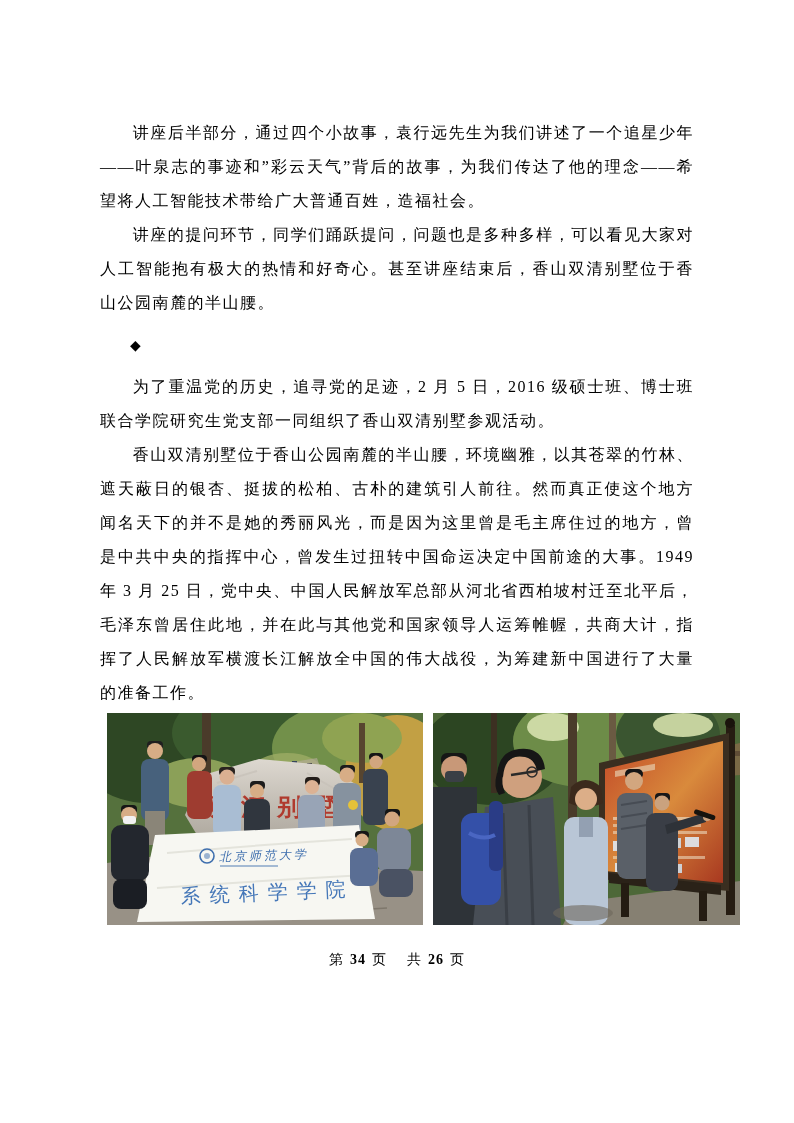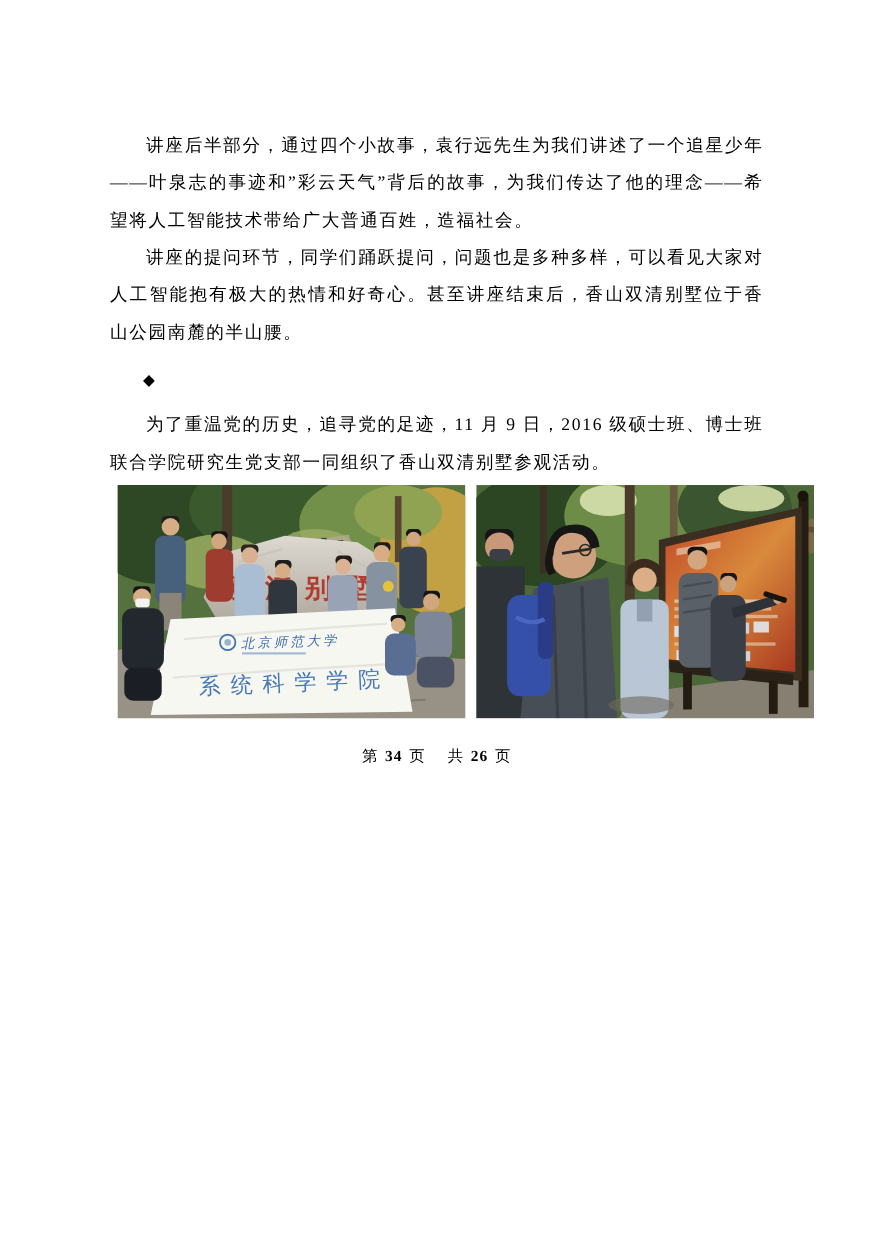--- a/index.html
+++ b/index.html
@@ -33,21 +33,22 @@
 
 <div class="content">
 
   <p class="body-text">讲座后半部分，通过四个小故事，袁行远先生为我们讲述了一个追星少年——叶泉志的事迹和”彩云天气”背后的故事，为我们传达了他的理念——希望将人工智能技术带给广大普通百姓，造福社会。</p>
   <p class="body-text">讲座的提问环节，同学们踊跃提问，问题也是多种多样，可以看见大家对人工智能抱有极大的热情和好奇心。甚至讲座结束后，香山双清别墅位于香山公园南麓的半山腰。</p>
 
   <div class="heading">
     <span class="bullet">◆</span>
   </div>
 
-  <p class="body-text">为了重温党的历史，追寻党的足迹，11 月 9 日，2016 级硕士班、博士班联合学院研究生党支部一同组织了香山双清别墅参观活动。</p>
+  <p class="body-text">为了重温党的历史，追寻党的足迹，2 月 5 日，2016 级硕士班、博士班联合学院研究生党支部一同组织了香山双清别墅参观活动。</p>
+  <p class="body-text">香山双清别墅位于香山公园南麓的半山腰，环境幽雅，以其苍翠的竹林、遮天蔽日的银杏、挺拔的松柏、古朴的建筑引人前往。然而真正使这个地方闻名天下的并不是她的秀丽风光，而是因为这里曾是毛主席住过的地方，曾是中共中央的指挥中心，曾发生过扭转中国命运决定中国前途的大事。1949 年 3 月 25 日，党中央、中国人民解放军总部从河北省西柏坡村迁至北平后，毛泽东曾居住此地，并在此与其他党和国家领导人运筹帷幄，共商大计，指挥了人民解放军横渡长江解放全中国的伟大战役，为筹建新中国进行了大量的准备工作。</p>
 
   <div class="photos">
 
     <svg class="photo" width="316" height="212" viewBox="0 0 316 212">
       <defs>
         <linearGradient id="rockGrad" x1="0" y1="0" x2="0" y2="1">
           <stop offset="0" stop-color="#ddd8d0"></stop>
           <stop offset="1" stop-color="#a8a298"></stop>
         </linearGradient>
       </defs>

